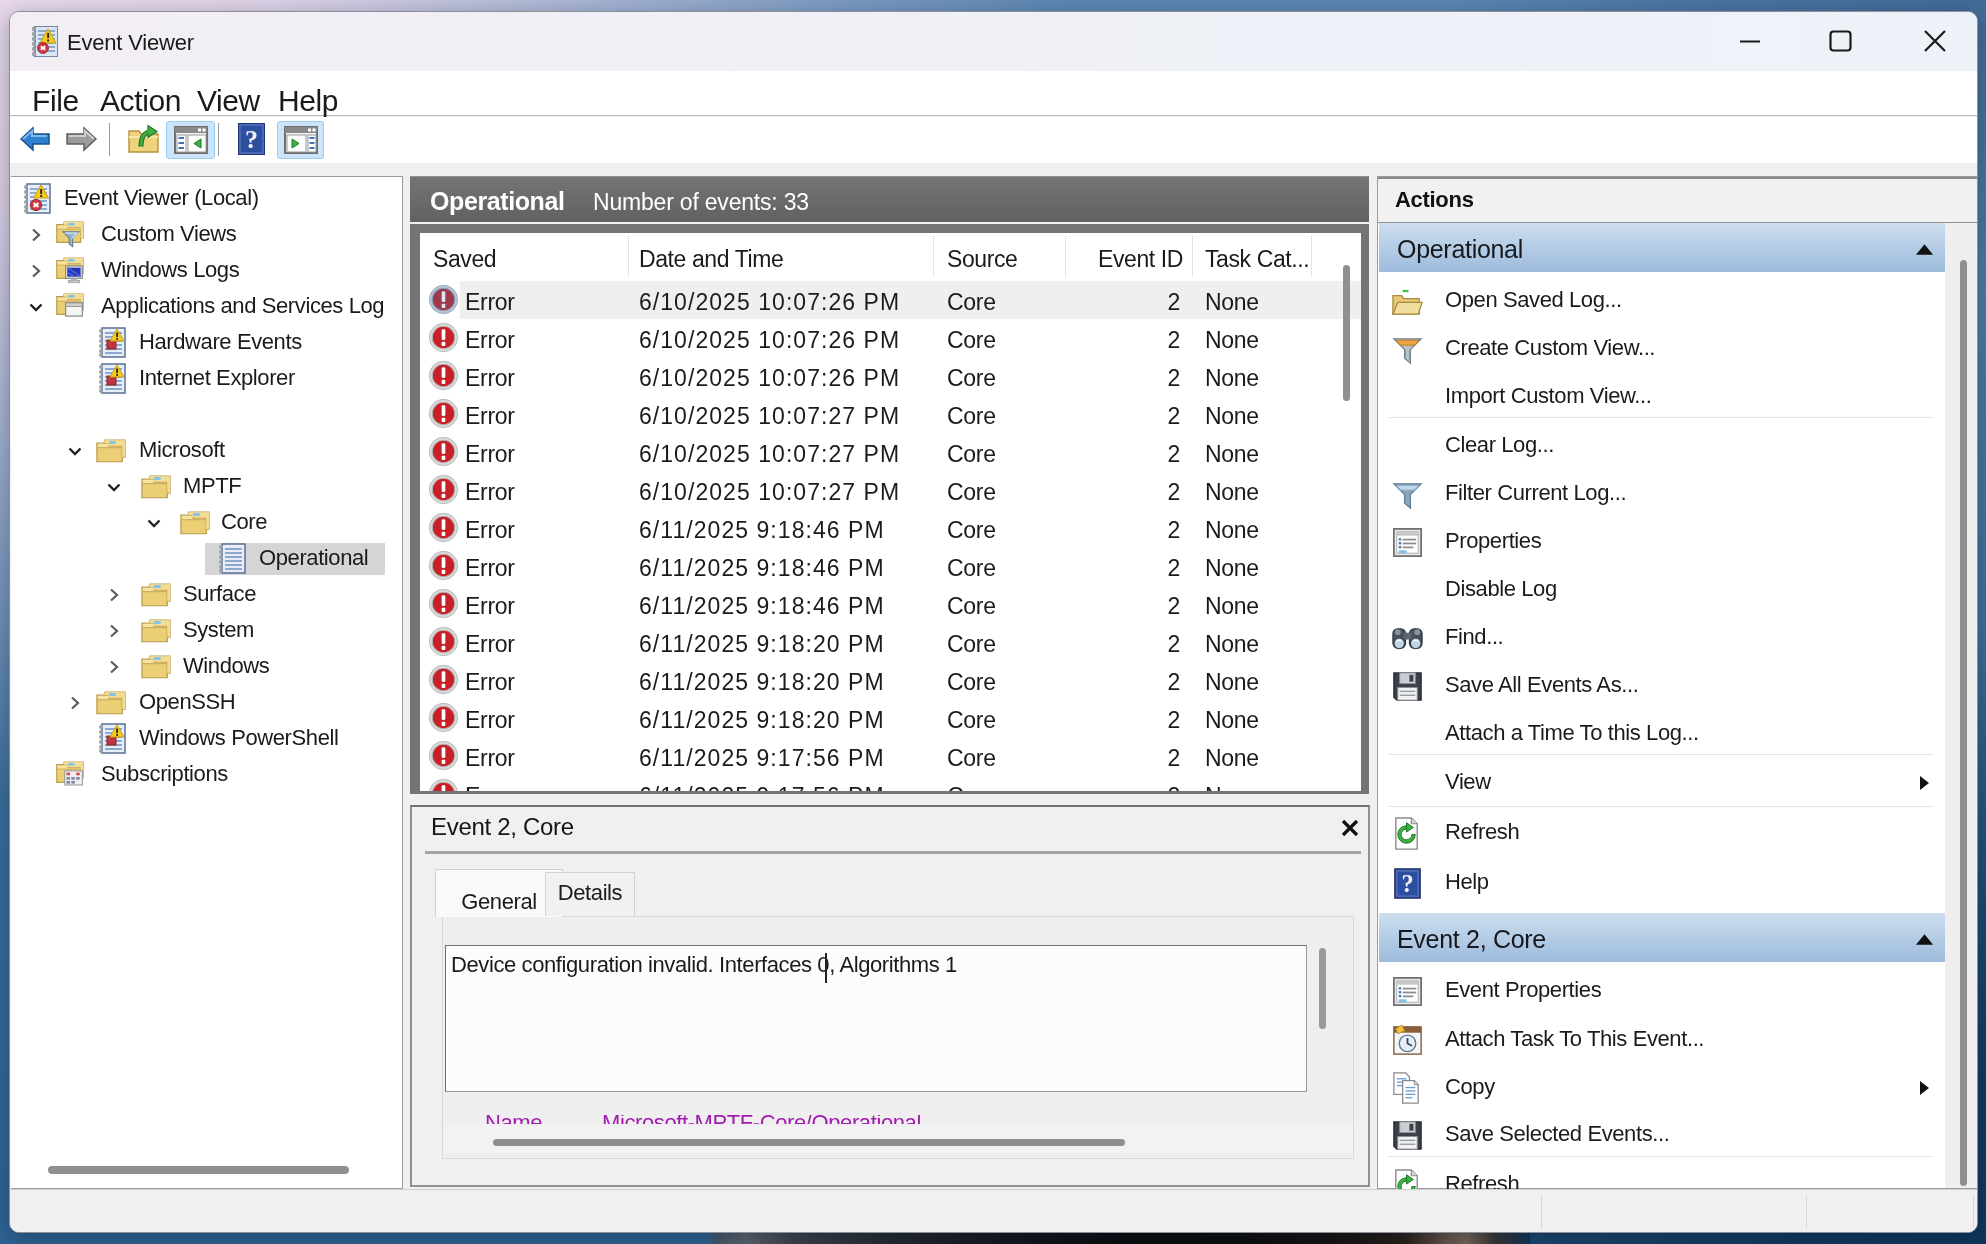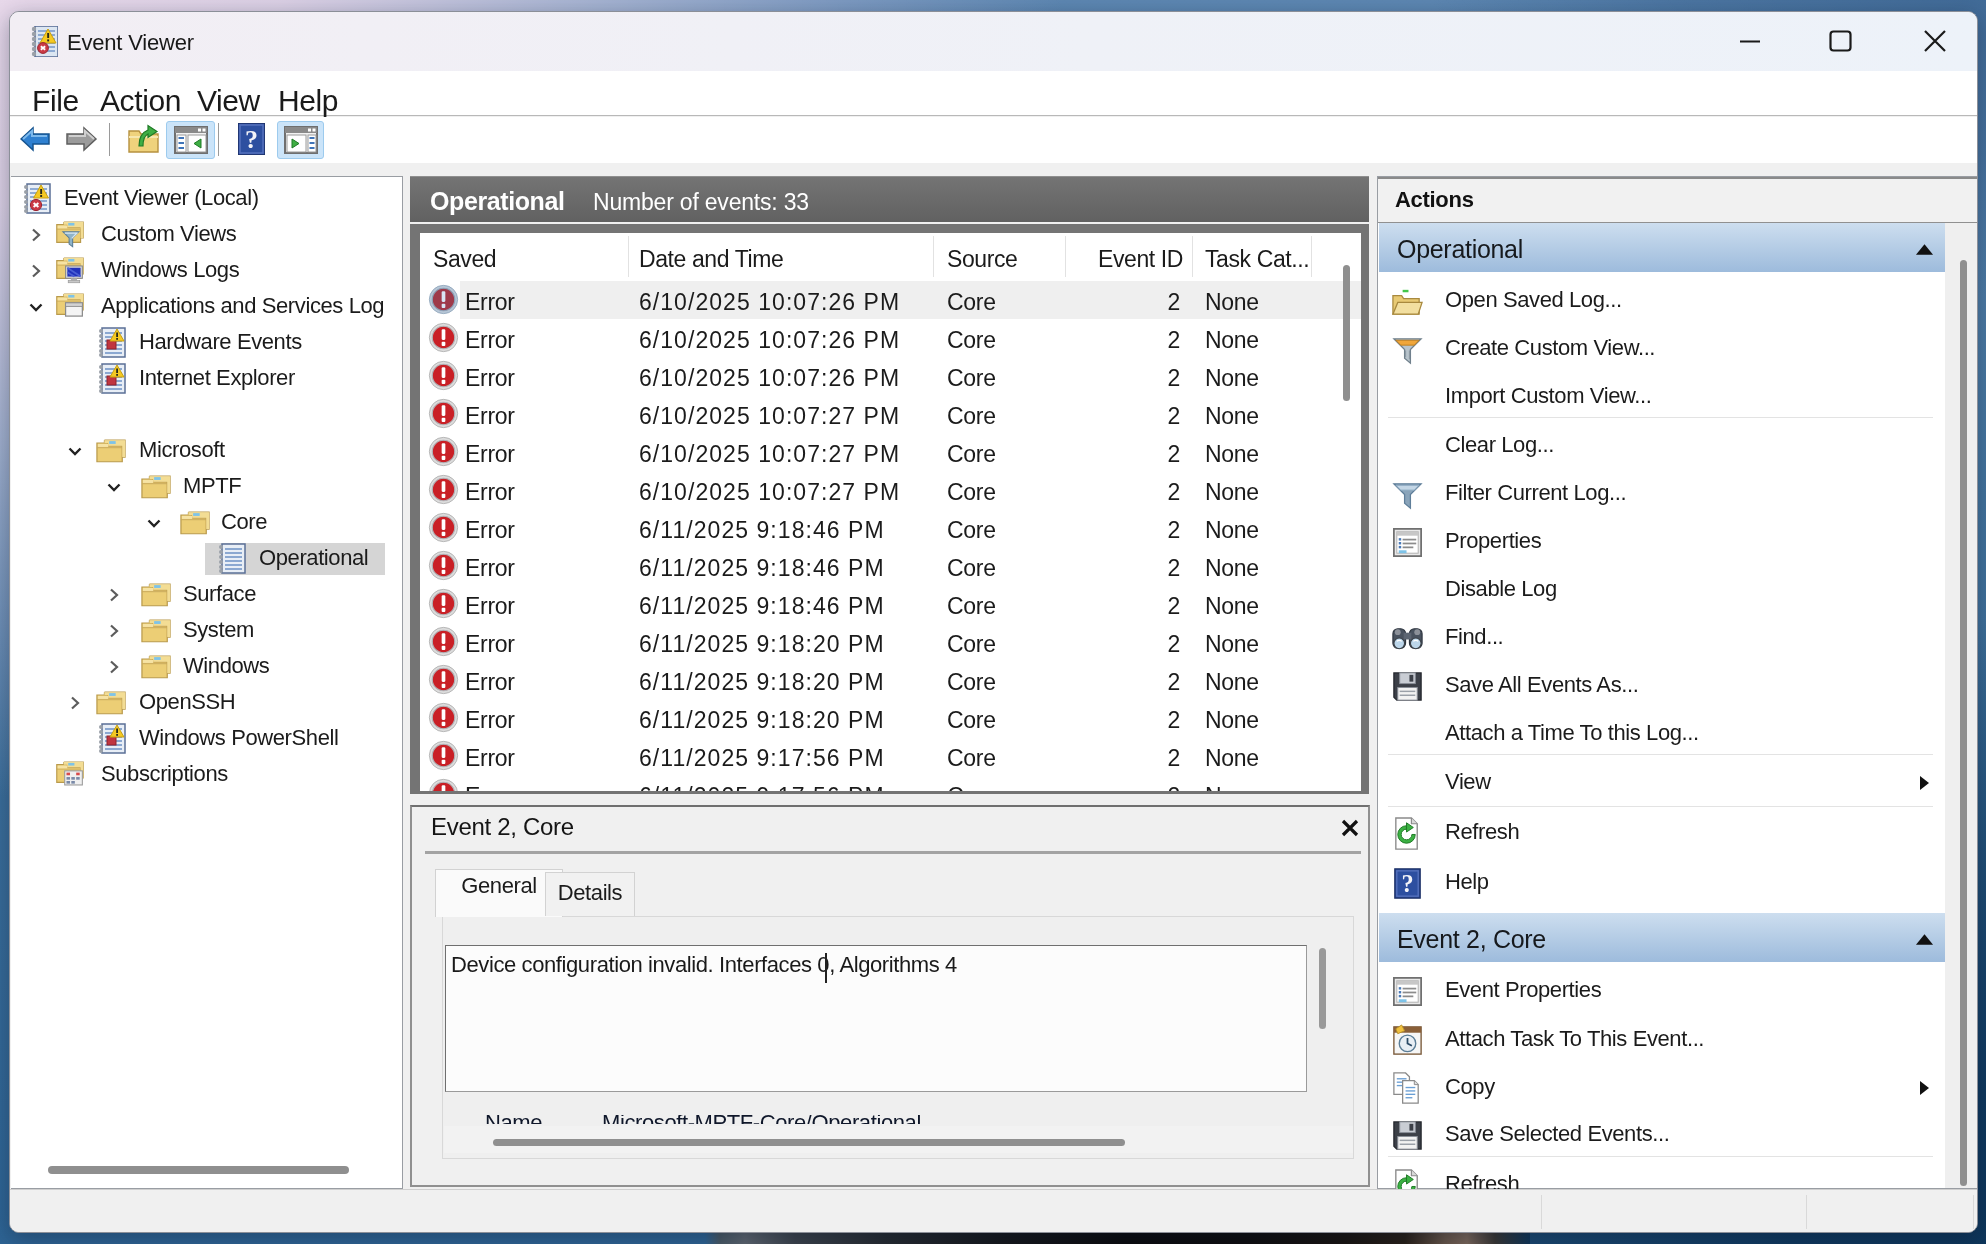--- a/index.html
+++ b/index.html
@@ -62,21 +62,21 @@
   .lrow div { position:absolute; top:8px; white-space:nowrap; }
   .erricon { position:absolute; left:8px; top:3px; width:31px; height:31px; }
   #listvsb { position:absolute; left:923px; top:32px; width:7px; height:136px; background:#8f8f8f; border-radius:4px; }
   
   #evpanel { position:absolute; left:400px; top:793px; width:960px; height:382px;
     background:#f0f0f0; border:2px solid #909090; border-top-color:#6f6f6f; }
   #evpanel .ptitle { position:absolute; left:19px; top:6px; font-size:24px; letter-spacing:-0.3px; color:#151515; }
   #pclose { position:absolute; left:929px; top:12px; width:18px; height:18px; }
   #psep { position:absolute; left:13px; top:44px; width:936px; height:3px; background:#a3a3a3; }
   .tab { position:absolute; font-size:22px; letter-spacing:-0.4px; color:#1b1b1b; text-align:center; z-index:2; }
-  #tabGeneral { left:23px; top:62px; width:128px; height:48px; background:#fafafa; border:1px solid #d2d2d2; border-bottom:none; padding-top:3px; }
+  #tabGeneral { left:23px; top:62px; width:128px; height:48px; background:#fafafa; border:1px solid #d2d2d2; border-bottom:none; padding-top:19px; }
   #tabDetails { left:133px; top:65px; width:90px; height:44px; background:#f1f1f1; border:1px solid #d2d2d2; border-bottom:none; padding-top:7px; }
   #tabbox { position:absolute; left:30px; top:109px; width:912px; height:243px; background:#efefef; border:1px solid #d8d8d8; }
   #msgbox { position:absolute; left:2px; top:28px; width:862px; height:147px; background:#fcfcfc;
     border:1px solid #9a9a9a; border-top-color:#6f6f6f; border-left-color:#6f6f6f; font-size:22px; letter-spacing:-0.4px; color:#1a1a1a; }
   #msgvsb { position:absolute; left:876px; top:31px; width:7px; height:81px; background:#999; border-radius:4px; }
   #panehsb { position:absolute; left:50px; top:222px; width:632px; height:7px; background:#8f8f8f; border-radius:4px; }
   .clipper { position:absolute; overflow:hidden; }
   
   #actpane { position:absolute; left:1367px; top:164px; width:601px; height:1013px;
     background:#fff; border:1px solid #999da3; }
@@ -677,25 +677,25 @@
   <div id="evpanel">
     <div class="ptitle">Event 2, Core</div>
     <svg id="pclose" viewBox="0 0 18 18">
         <path d="M2 2 L16 16 M16 2 L2 16" stroke="#111" stroke-width="3.2"></path>
       </svg>
     <div id="psep"></div>
     <div class="tab" id="tabGeneral">General</div>
     <div class="tab" id="tabDetails">Details</div>
     <div id="tabbox">
       <div id="msgbox">
-          <div style="padding:6px 0 0 5px">Device configuration invalid. Interfaces 0, Algorithms 4</div>
+          <div style="padding:6px 0 0 5px">Device configuration invalid. Interfaces 0, Algorithms 1</div>
         </div>
       <div style="position:absolute;left:382px;top:36px;width:2px;height:30px;background:#222"></div>
       <div id="msgvsb"></div>
-      <div class="clipper" style="left:2px;top:198px;width:860px;height:9px;font-size:22px;letter-spacing:-0.4px;color:#0f172a">
+      <div class="clipper" style="left:2px;top:198px;width:860px;height:9px;font-size:22px;letter-spacing:-0.4px;color:#a21caf">
         <div style="position:absolute;left:40px;top:-5px">Name</div>
         <div style="position:absolute;left:157px;top:-5px">Microsoft-MPTF-Core/Operational</div>
       </div>
       <div style="position:absolute;left:1px;top:209px;width:909px;height:27px;background:#f2f2f2"></div>
       <div id="panehsb"></div>
     </div>
   </div>
   <div id="actpane">
     <div id="acttitle">
         <span>Actions</span>

